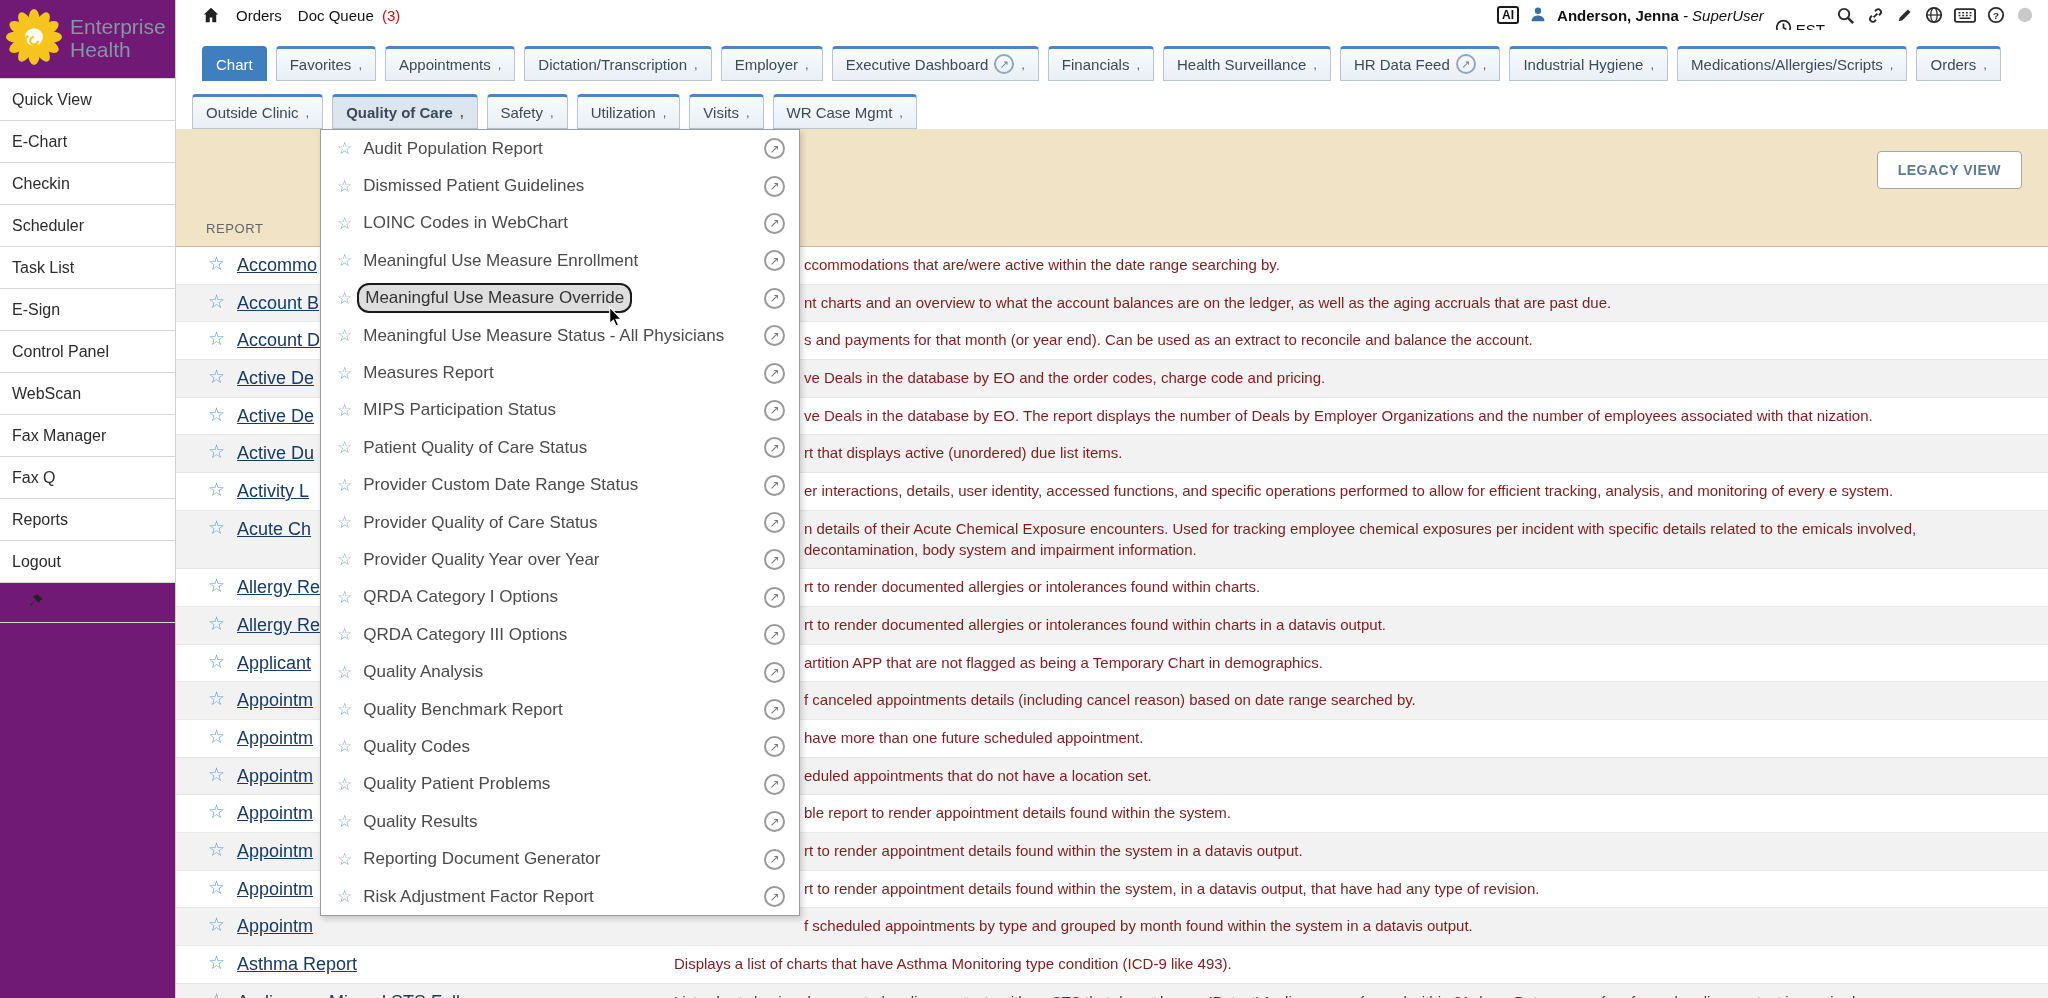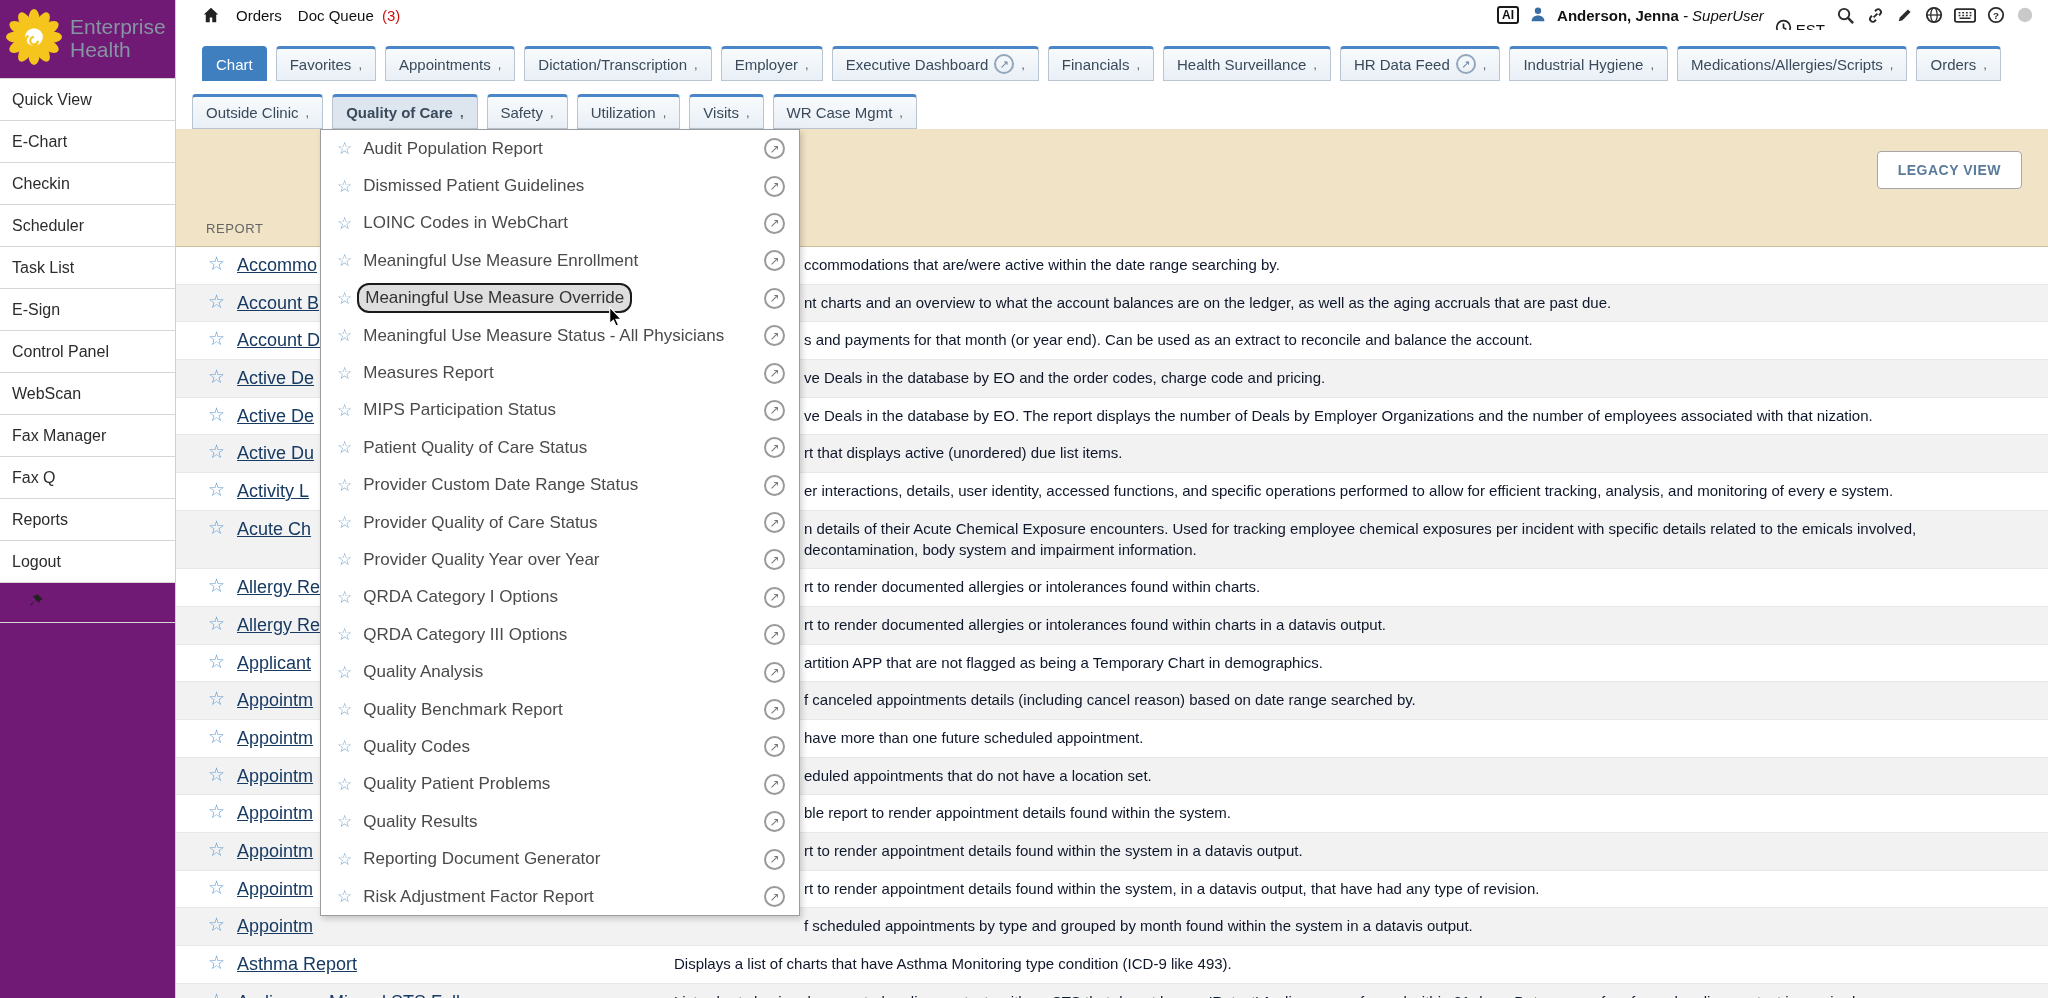--- a/index.html
+++ b/index.html
@@ -57,21 +57,21 @@
   .report-header { height:36px; display:flex; align-items:center; padding-left:30px;
     font-size:13px; letter-spacing:0.6px; color:#666; border-bottom:1px solid #cbbd9a; cursor:pointer; }
   .rows { background:#fff; }
   .row { display:flex; border-bottom:1px solid #e8e8e8; background:#fff; }
   .row:nth-child(even) { background:#f2f2f2; }
   .cell-report { width:490px; flex-shrink:0; display:flex; gap:12px;
     padding:6px 0 6px 32px; align-items:flex-start; }
   .star { color:#5b9bd5; font-size:19px; line-height:1.15; cursor:pointer; }
   .report-link { color:#173a63; text-decoration:underline; font-size:18px;
     padding-top:2px; white-space:nowrap; cursor:pointer; }
-  .cell-desc { flex:1; padding:8px 24px 8px 8px; font-size:15px; color:#0f172a; line-height:1.38; }
+  .cell-desc { flex:1; padding:8px 24px 8px 8px; font-size:15px; color:#7f1d1d; line-height:1.38; }
   .row.covered .cell-desc { padding-left:138px; }
 
   
   .dropdown { position:absolute; left:144px; top:129px; width:480px; z-index:100;
     background:#fff; border:1px solid #9c9c9c; box-shadow:2px 3px 6px rgba(0,0,0,0.18); }
   .dd-item { height:37.4px; display:flex; align-items:center; gap:11px;
     padding:0 14px 0 16px; cursor:pointer; }
   .dd-star { color:#7fa8cf; font-size:17px; cursor:pointer; }
   .dd-label { font-size:17px; color:#4a4a4a; }
   .dd-item.selected .dd-label { border:2px solid #1a1a1a; background:#dedede;

